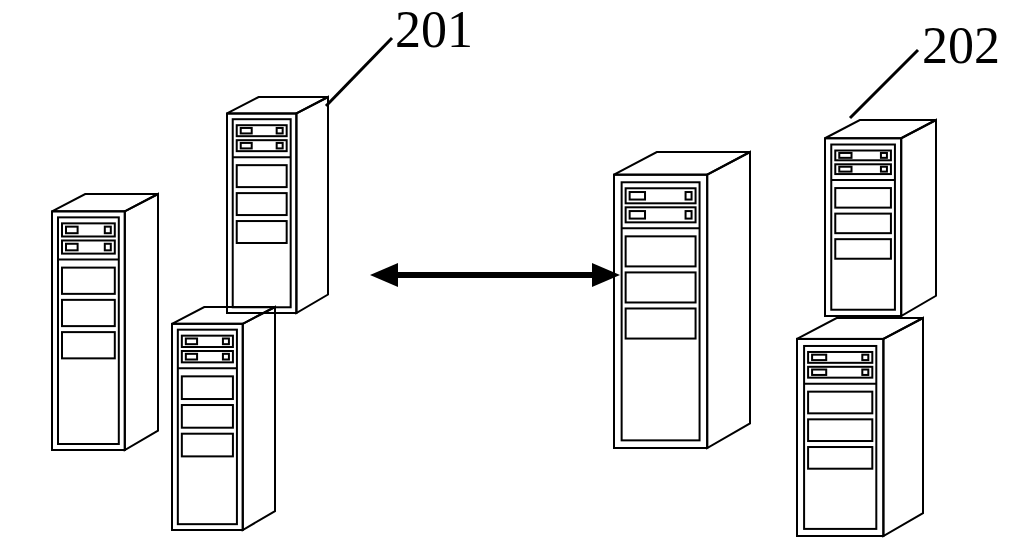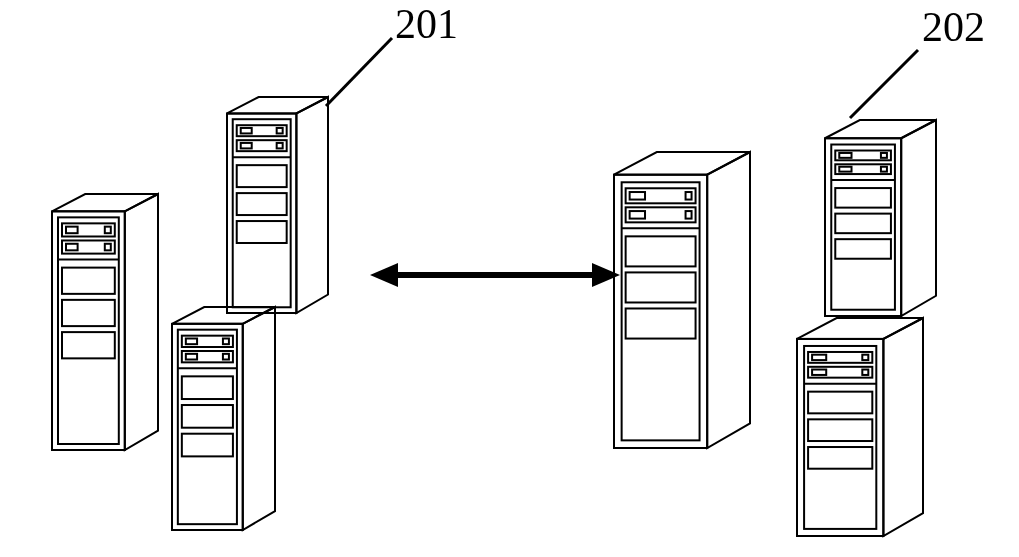--- a/index.html
+++ b/index.html
@@ -6,21 +6,21 @@
     margin: 0;
     padding: 0;
     width: 1019px;
     height: 557px;
     background: #ffffff;
     font-family: "Times New Roman", serif;
     position: relative;
   }
   .label {
     position: absolute;
-    font-size: 42px;
+    font-size: 52px;
     color: #000000;
   }
   .leader {
     position: absolute;
     stroke: #000000;
     stroke-width: 3;
     fill: none;
   }
   .arrow-line {
     position: absolute;
@@ -35,21 +35,21 @@
     stroke: #000000;
     fill: none;
     stroke-width: 2;
     stroke-linejoin: miter;
   }
 </style>
 </head>
 <body>
 
 <div class="label" style="left:395px; top:0px;">201</div>
-<div class="label" style="left:922px; top:3px;">202</div>
+<div class="label" style="left:922px; top:16px;">202</div>
 
 <svg width="1019" height="557" style="position:absolute;left:0;top:0;pointer-events:none">
 
   <line class="leader" x1="326" y1="106" x2="392" y2="38"></line>
   <line class="leader" x1="850" y1="118" x2="918" y2="50"></line>
 
   <g>
     <line class="arrow-line" id="arrow-shaft" x1="388" y1="275" x2="602" y2="275"></line>
     <polygon id="arrow-head-left" points="370,275 398,263 398,287" fill="#000"></polygon>
     <polygon id="arrow-head-right" points="620,275 592,263 592,287" fill="#000"></polygon>

